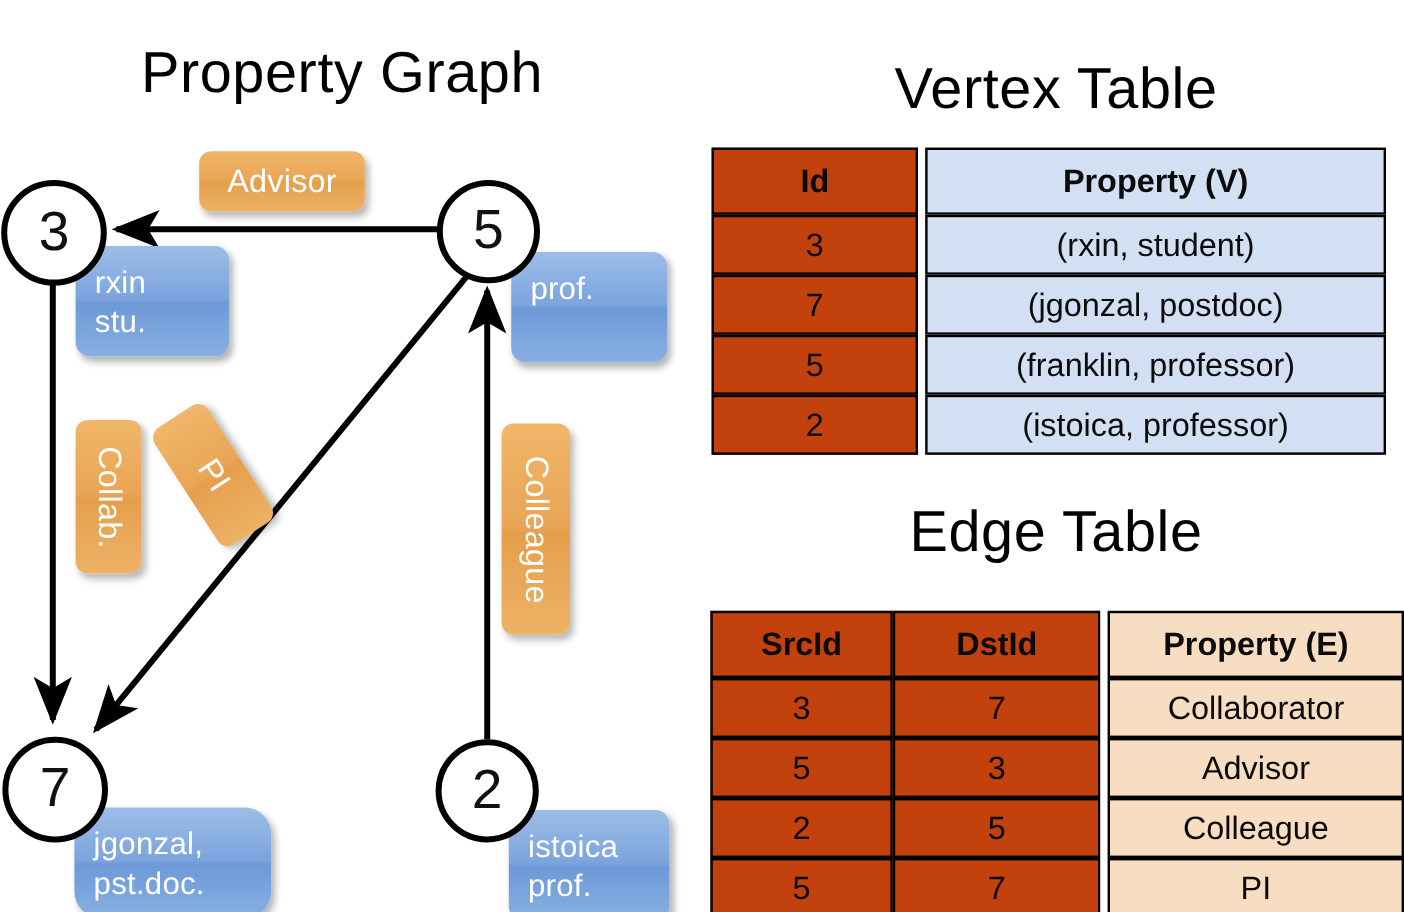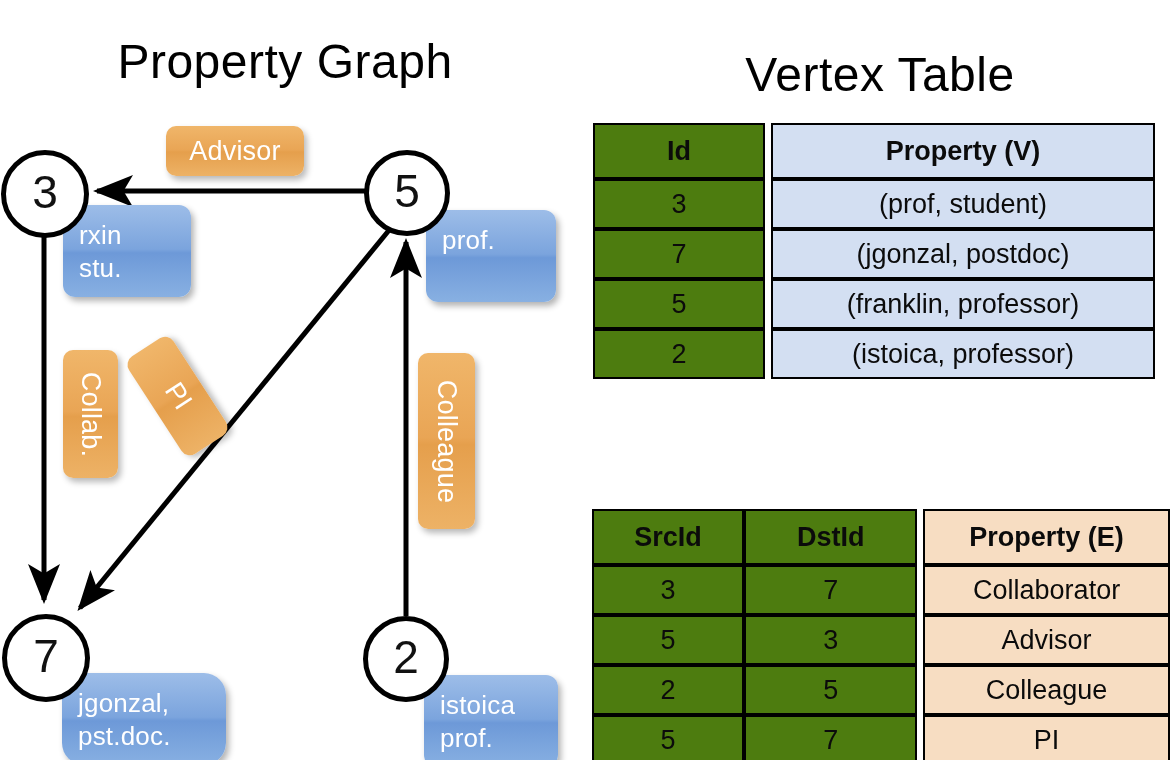--- a/index.html
+++ b/index.html
@@ -134,21 +134,21 @@
     line-height: 52px;
   }
   .gapcol {
     border: none !important;
     width: 6px;
     height: 46px;
     background: #ffffff;
   }
   .fill-blue  { background: #d3dff2; }
   .fill-peach { background: #f7ddc2; }
-  .plain      { background: #4d7c0f; }
+  .plain      { background: #c2410c; }
 
   #vertex-table { left: 593px; top: 103px; }
   #vertex-table .c-id   { width: 168px; }
   #vertex-table .c-prop { width: 380px; }
 
   #edge-table { left: 592px; top: 489px; border-radius: 29px; }
   #edge-table .c-src  { width: 150px; }
   #edge-table .c-dst  { width: 172px; }
   #edge-table .c-prop { width: 245px; }
 </style>
@@ -234,40 +234,41 @@
   <table class="tbl" id="vertex-table">
     <tbody>
       <tr>
         <th class="c-id plain">Id</th>
         <td class="gapcol"></td>
         <th class="c-prop fill-blue">Property (V)</th>
       </tr>
       <tr>
         <td class="c-id plain">3</td>
         <td class="gapcol"></td>
-        <td class="c-prop fill-blue">(prof, student)</td>
+        <td class="c-prop fill-blue">(rxin, student)</td>
       </tr>
       <tr>
         <td class="c-id plain">7</td>
         <td class="gapcol"></td>
         <td class="c-prop fill-blue">(jgonzal, postdoc)</td>
       </tr>
       <tr>
         <td class="c-id plain">5</td>
         <td class="gapcol"></td>
         <td class="c-prop fill-blue">(franklin, professor)</td>
       </tr>
       <tr>
         <td class="c-id plain">2</td>
         <td class="gapcol"></td>
         <td class="c-prop fill-blue">(istoica, professor)</td>
       </tr>
     </tbody>
   </table>
 
+  <div class="section-title" id="title-edge-table">Edge Table</div>
 
   <table class="tbl" id="edge-table">
     <tbody>
       <tr>
         <th class="c-src plain">SrcId</th>
         <th class="c-dst plain">DstId</th>
         <td class="gapcol"></td>
         <th class="c-prop fill-peach">Property (E)</th>
       </tr>
       <tr>

